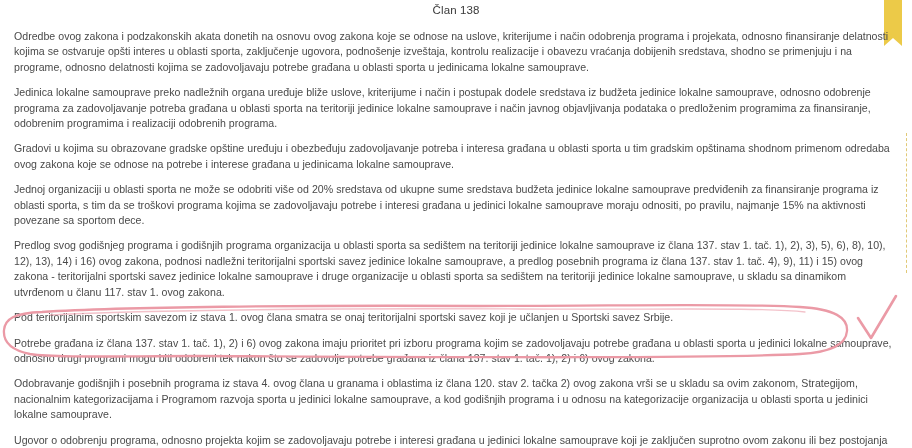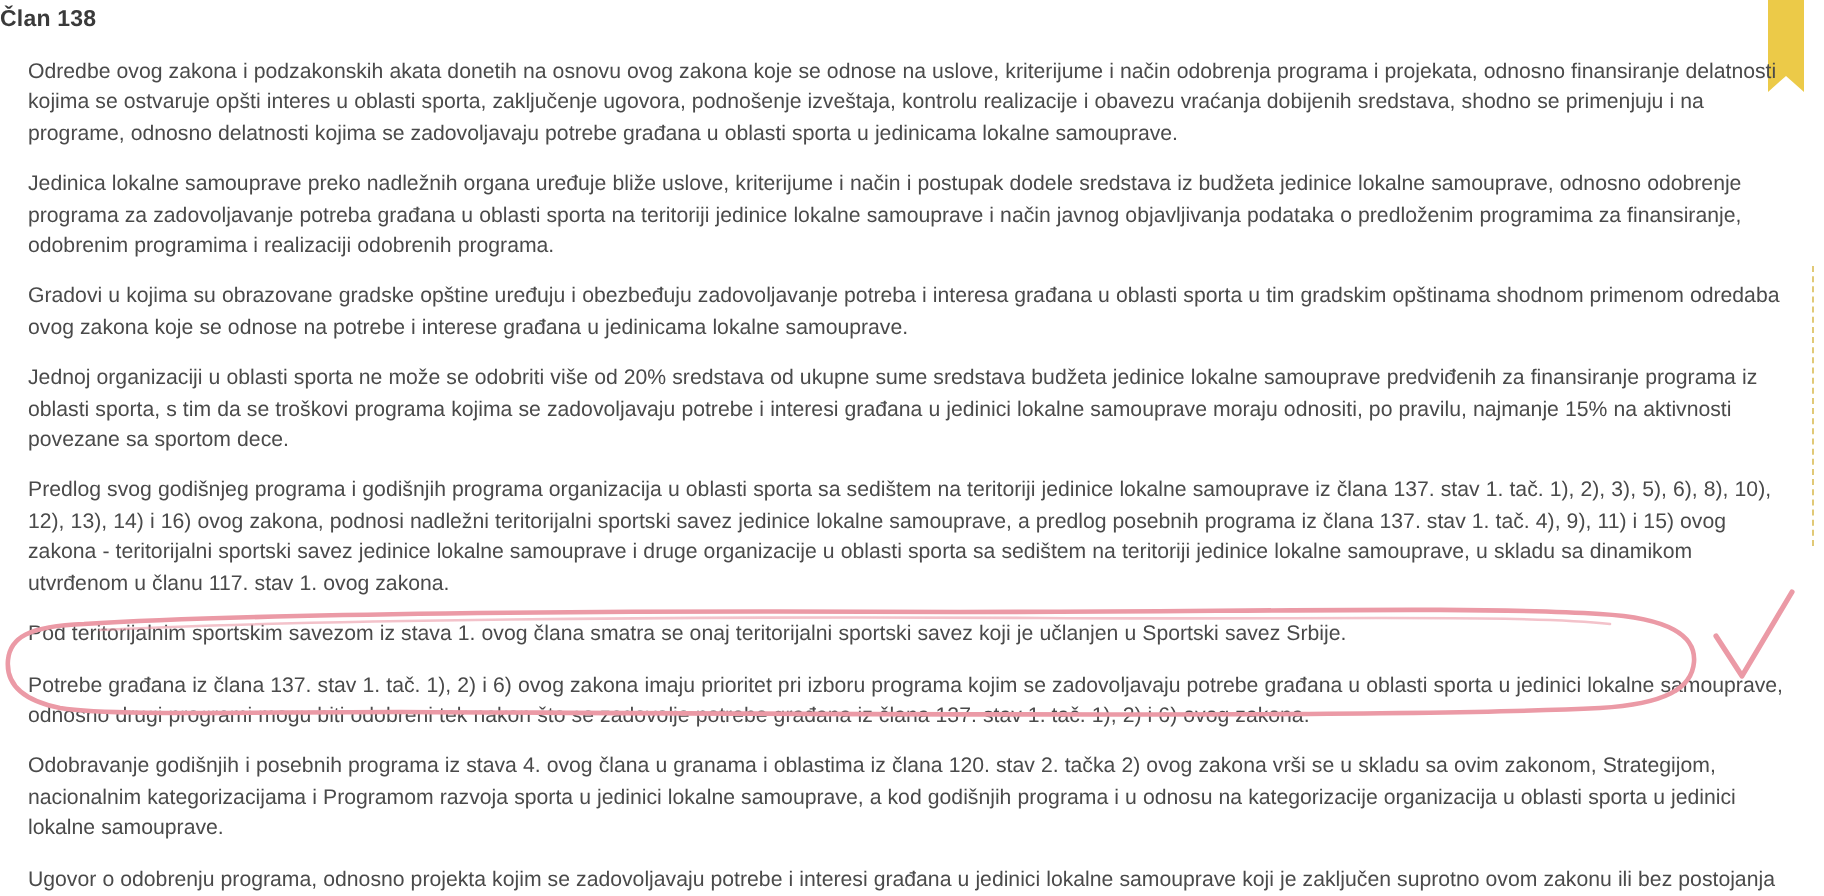--- a/index.html
+++ b/index.html
@@ -53,23 +53,23 @@
   
   .doc {
     position: absolute;
     left: 0;
     top: 0;
     width: 912px;
     padding: 0;
     box-sizing: border-box;
   }
   .doc-title {
-    text-align: left;
+    text-align: center;
     font-size: 11.5px;
-    font-weight: bold;
+    font-weight: normal;
     color: #3a3a3a;
     margin: 4px 0 0 0;
     letter-spacing: .1px;
   }
   .paras {
     padding: 0 18px 0 14px;
     box-sizing: border-box;
   }
   p.para {
     font-size: 10.6px;

